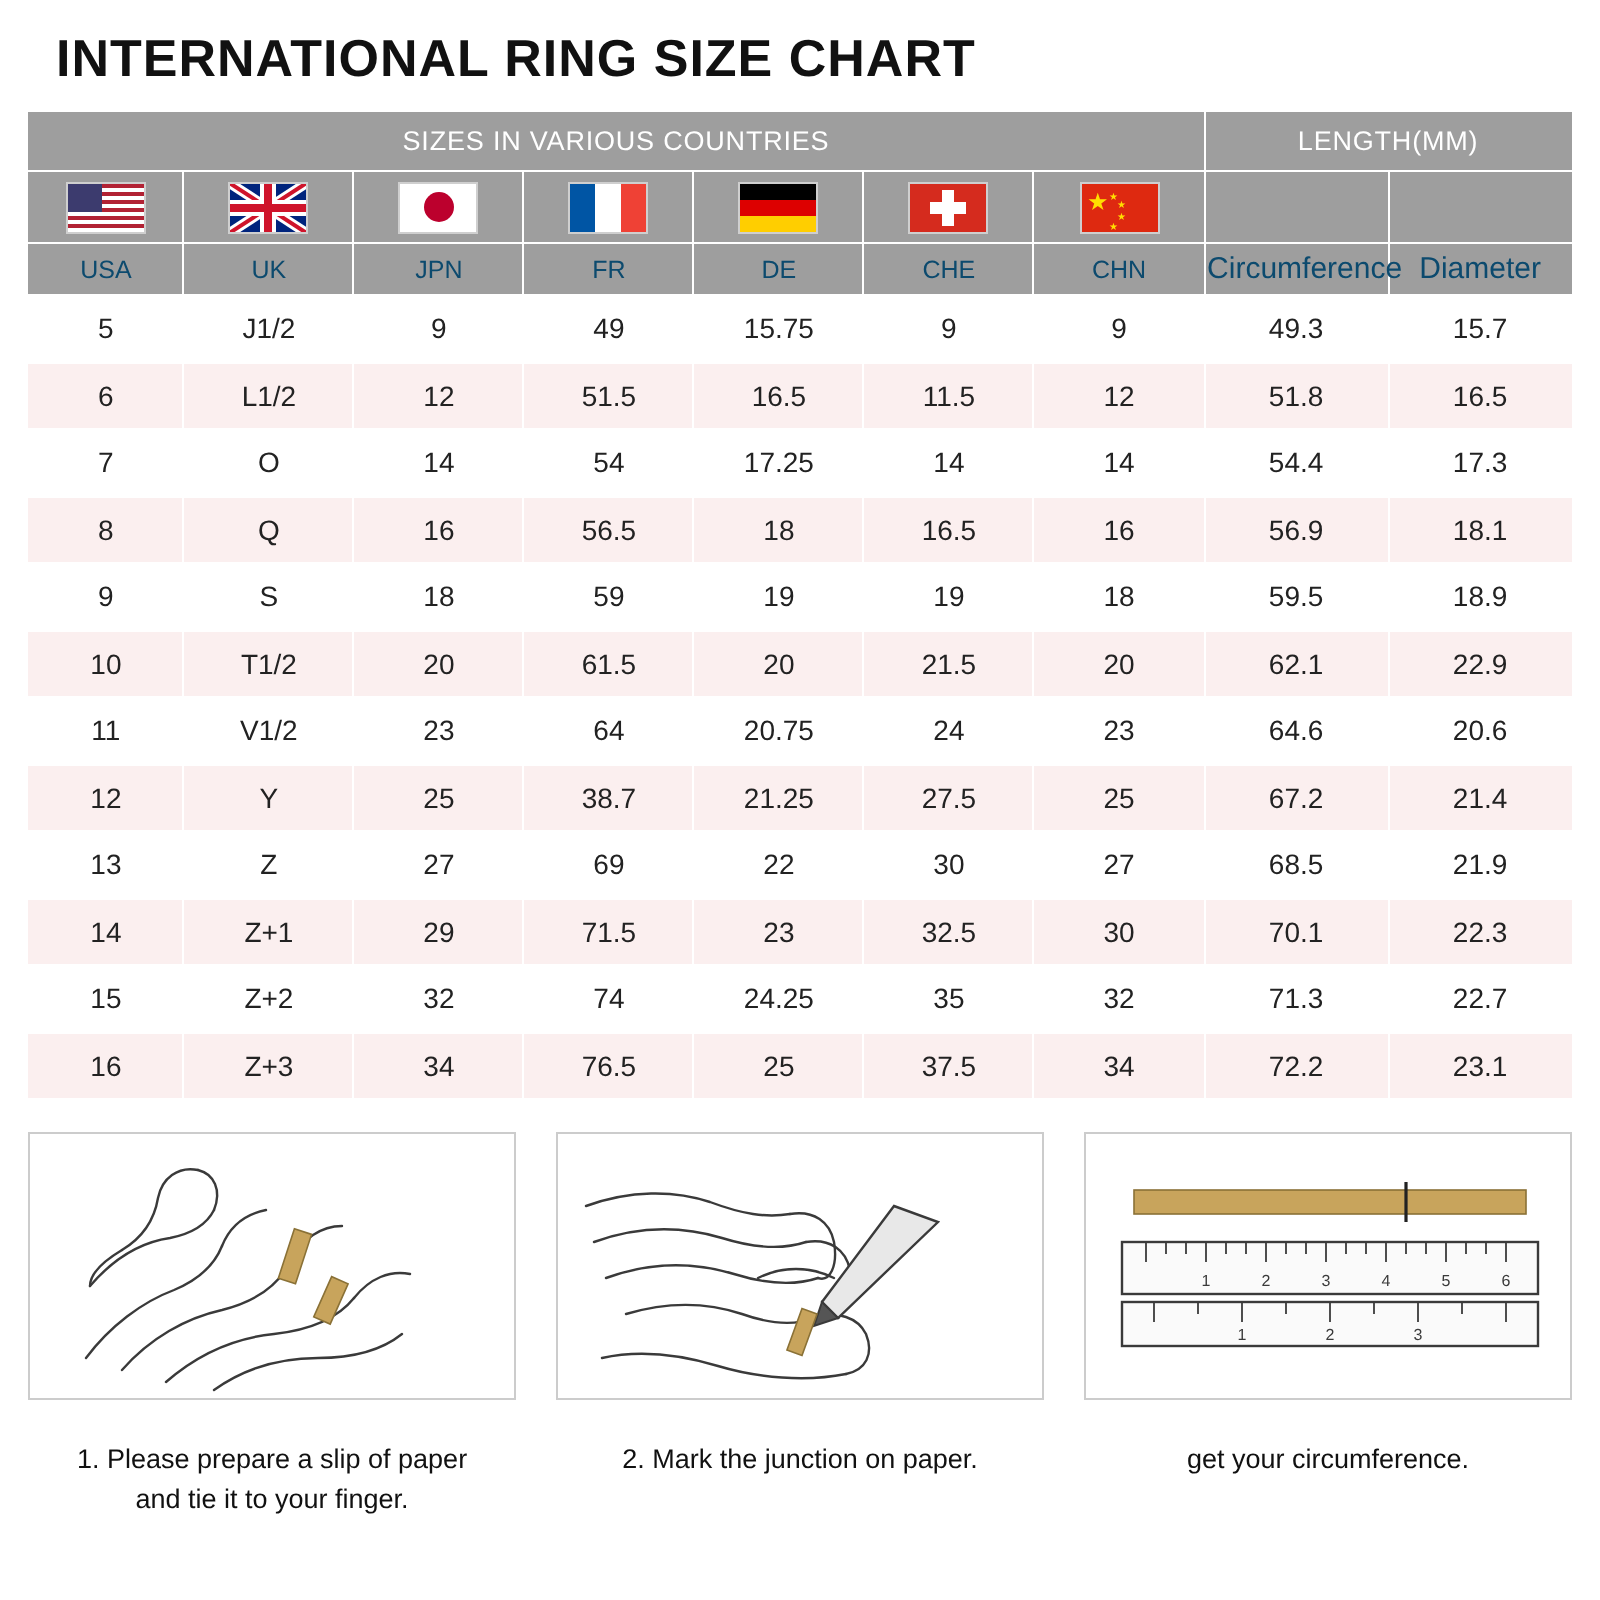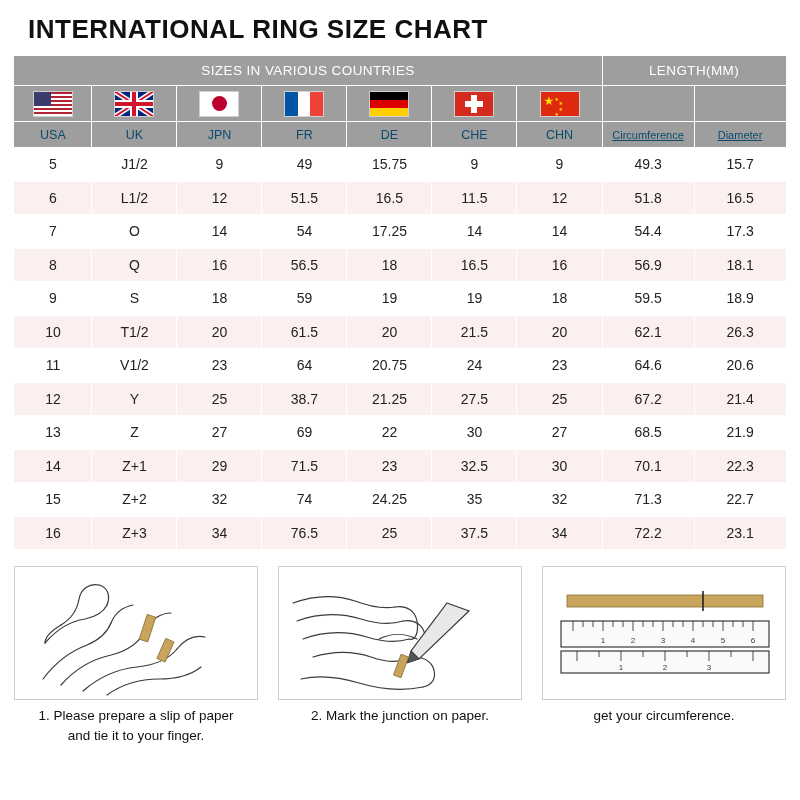--- a/index.html
+++ b/index.html
@@ -48,22 +48,21 @@
   .flagrow td.lencell {
     background: #9e9e9e;
   }
   .codrow td {
     background: #9e9e9e;
     color: #0c4a6e;
     font-size: 12.5px;
     height: 26px;
   }
   .codrow td.lenlabel {
-    font-size: 11px;
-    text-decoration: underline;
+    font-size: 15px;
   }
   tbody tr td {
     height: 33.5px;
     font-size: 14px;
     color: #222222;
   }
   tbody tr.even td { background: #ffffff; }
   tbody tr.odd  td { background: #fbefef; }
 
   .flag {
@@ -164,21 +163,21 @@
     align-items: center;
   }
   .step .imgbox {
     width: 244px; height: 134px;
     border: 1px solid #cccccc;
     background: #ffffff;
     position: relative;
     overflow: hidden;
   }
   .step .caption {
-    margin-top: 6px;
+    margin-top: 20px;
     font-size: 13.5px;
     color: #111111;
     text-align: center;
     line-height: 20px;
   }
   .cap-indent { display: block; }
 </style>
 </head>
 <body>
 
@@ -313,21 +312,21 @@
       </tr>
       <tr class="odd">
         <td>10</td>
         <td>T1/2</td>
         <td>20</td>
         <td>61.5</td>
         <td>20</td>
         <td>21.5</td>
         <td>20</td>
         <td>62.1</td>
-        <td>26.3</td>
+        <td>22.9</td>
       </tr>
       <tr class="even">
         <td>11</td>
         <td>V1/2</td>
         <td>23</td>
         <td>64</td>
         <td>20.75</td>
         <td>24</td>
         <td>23</td>
         <td>64.6</td>

